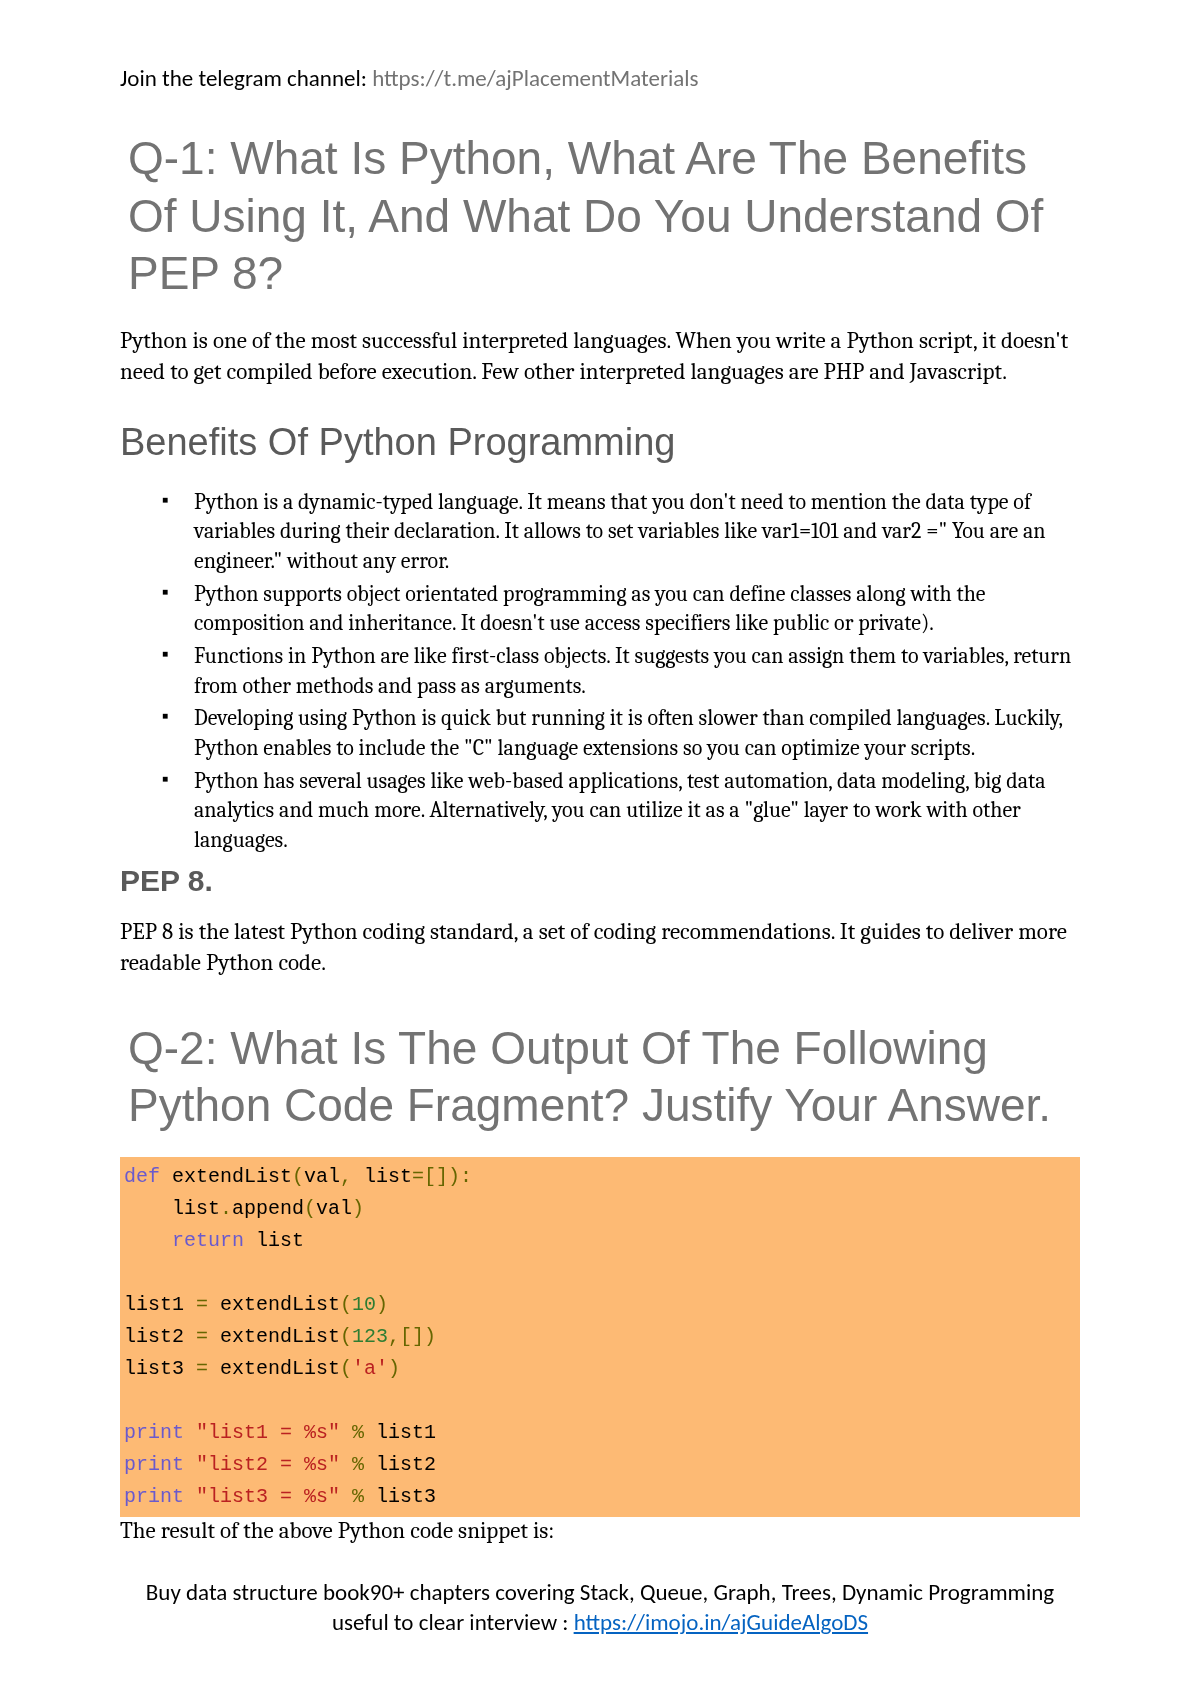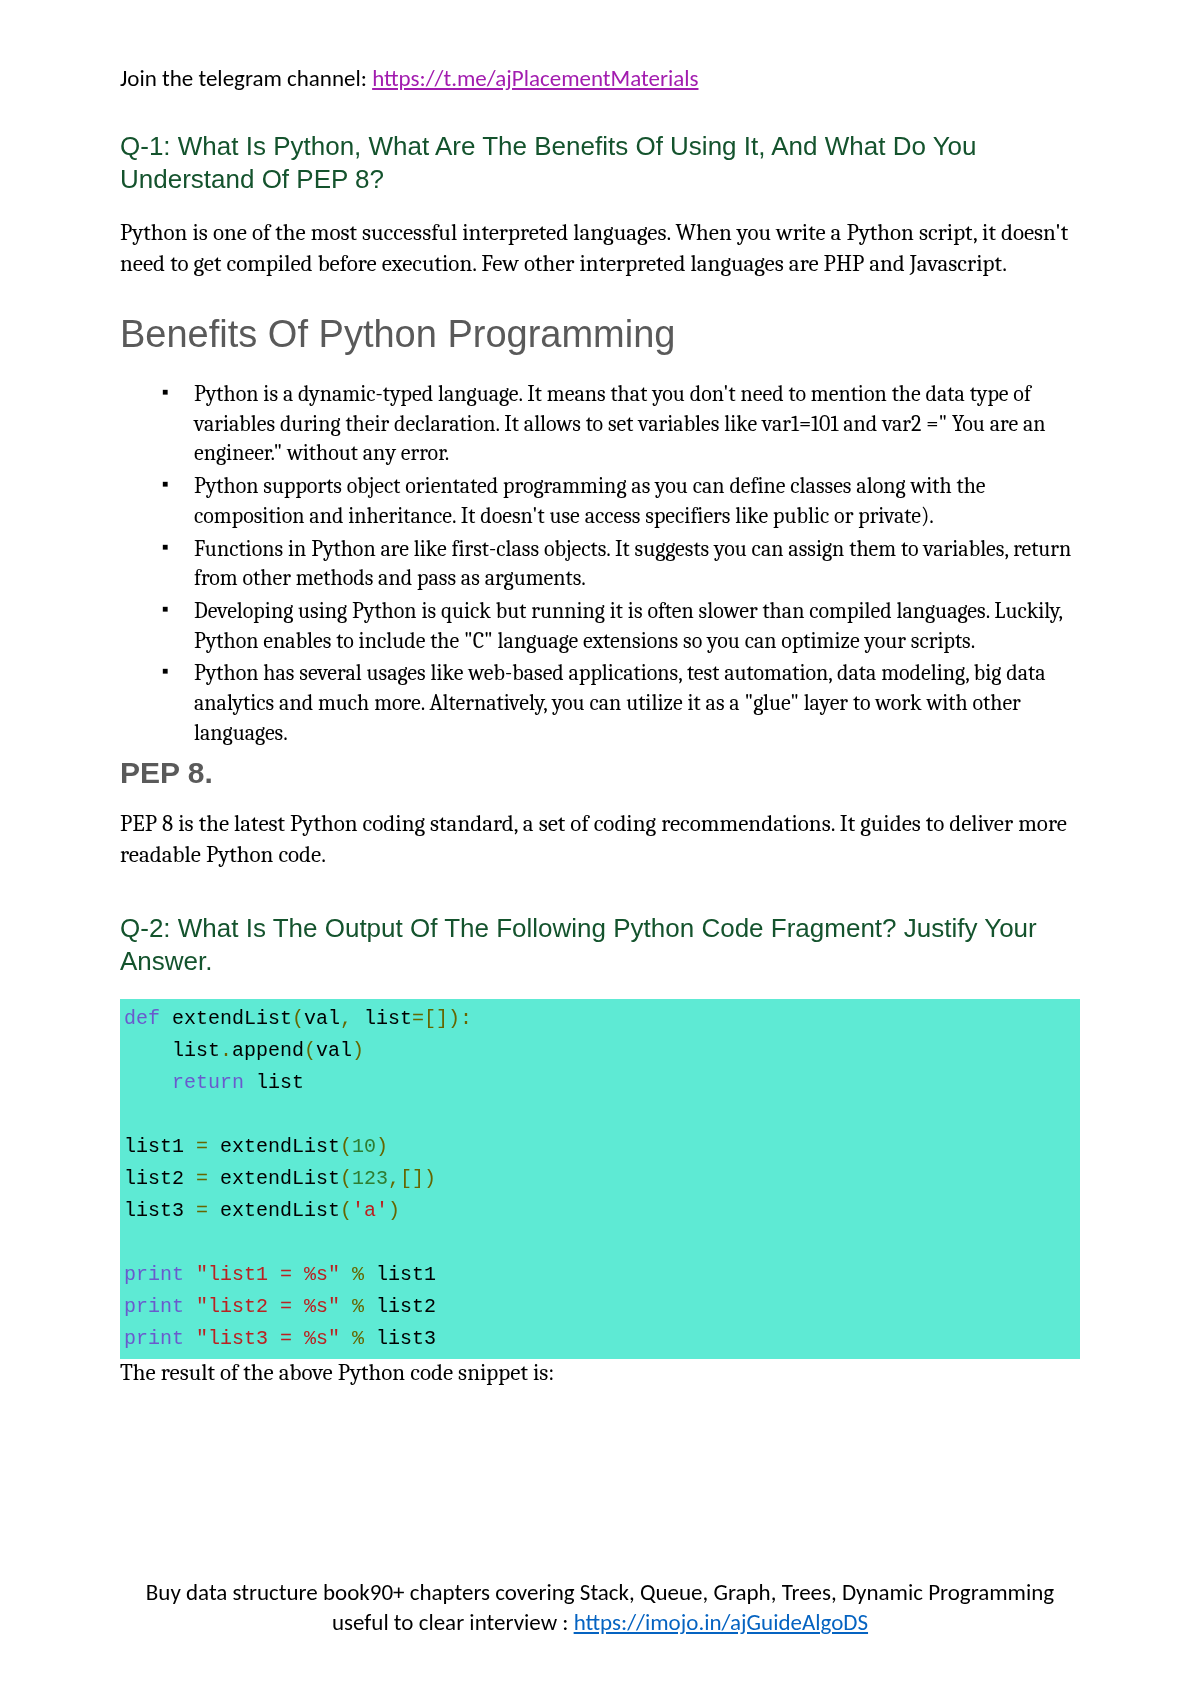--- a/index.html
+++ b/index.html
@@ -17,30 +17,29 @@
     box-sizing: border-box;
     position: relative;
   }
   .header-line {
     font-family: Calibri, Arial, sans-serif;
     font-size: 23px;
     color: #000;
     margin-bottom: 38px;
   }
   .header-link {
-    color: #a21caf;
-    text-decoration: underline;
+    color: #737373;
   }
   h2.q-heading {
     font-family: Arial, Helvetica, sans-serif;
     font-weight: 400;
-    color: #14532d;
-    font-size: 26px;
+    color: #737373;
+    font-size: 46px;
     line-height: 1.25;
-    margin: 0 0 22px 0;
+    margin: 0 0 22px 8px;
   }
   p.body-text {
     font-family: Cambria, Georgia, serif;
     font-size: 23px;
     line-height: 1.35;
     margin: 0 0 34px 0;
     color: #000;
   }
   h3.sub-heading {
     font-family: Arial, Helvetica, sans-serif;
@@ -77,21 +76,21 @@
     font-size: 30px;
     margin: 4px 0 18px 0;
   }
   p.pep-body {
     font-family: Cambria, Georgia, serif;
     font-size: 23px;
     line-height: 1.35;
     margin: 0 0 42px 0;
   }
   .code-block {
-    background: #5eead4;
+    background: #fdba74;
     font-family: 'Courier New', monospace;
     font-size: 20px;
     line-height: 1.6;
     padding: 4px 4px;
     margin: 0;
     white-space: pre;
     color: #000;
   }
   .code-block .kw { color: #6A5ACD; }
   .code-block .s  { color: #BA2121; }

